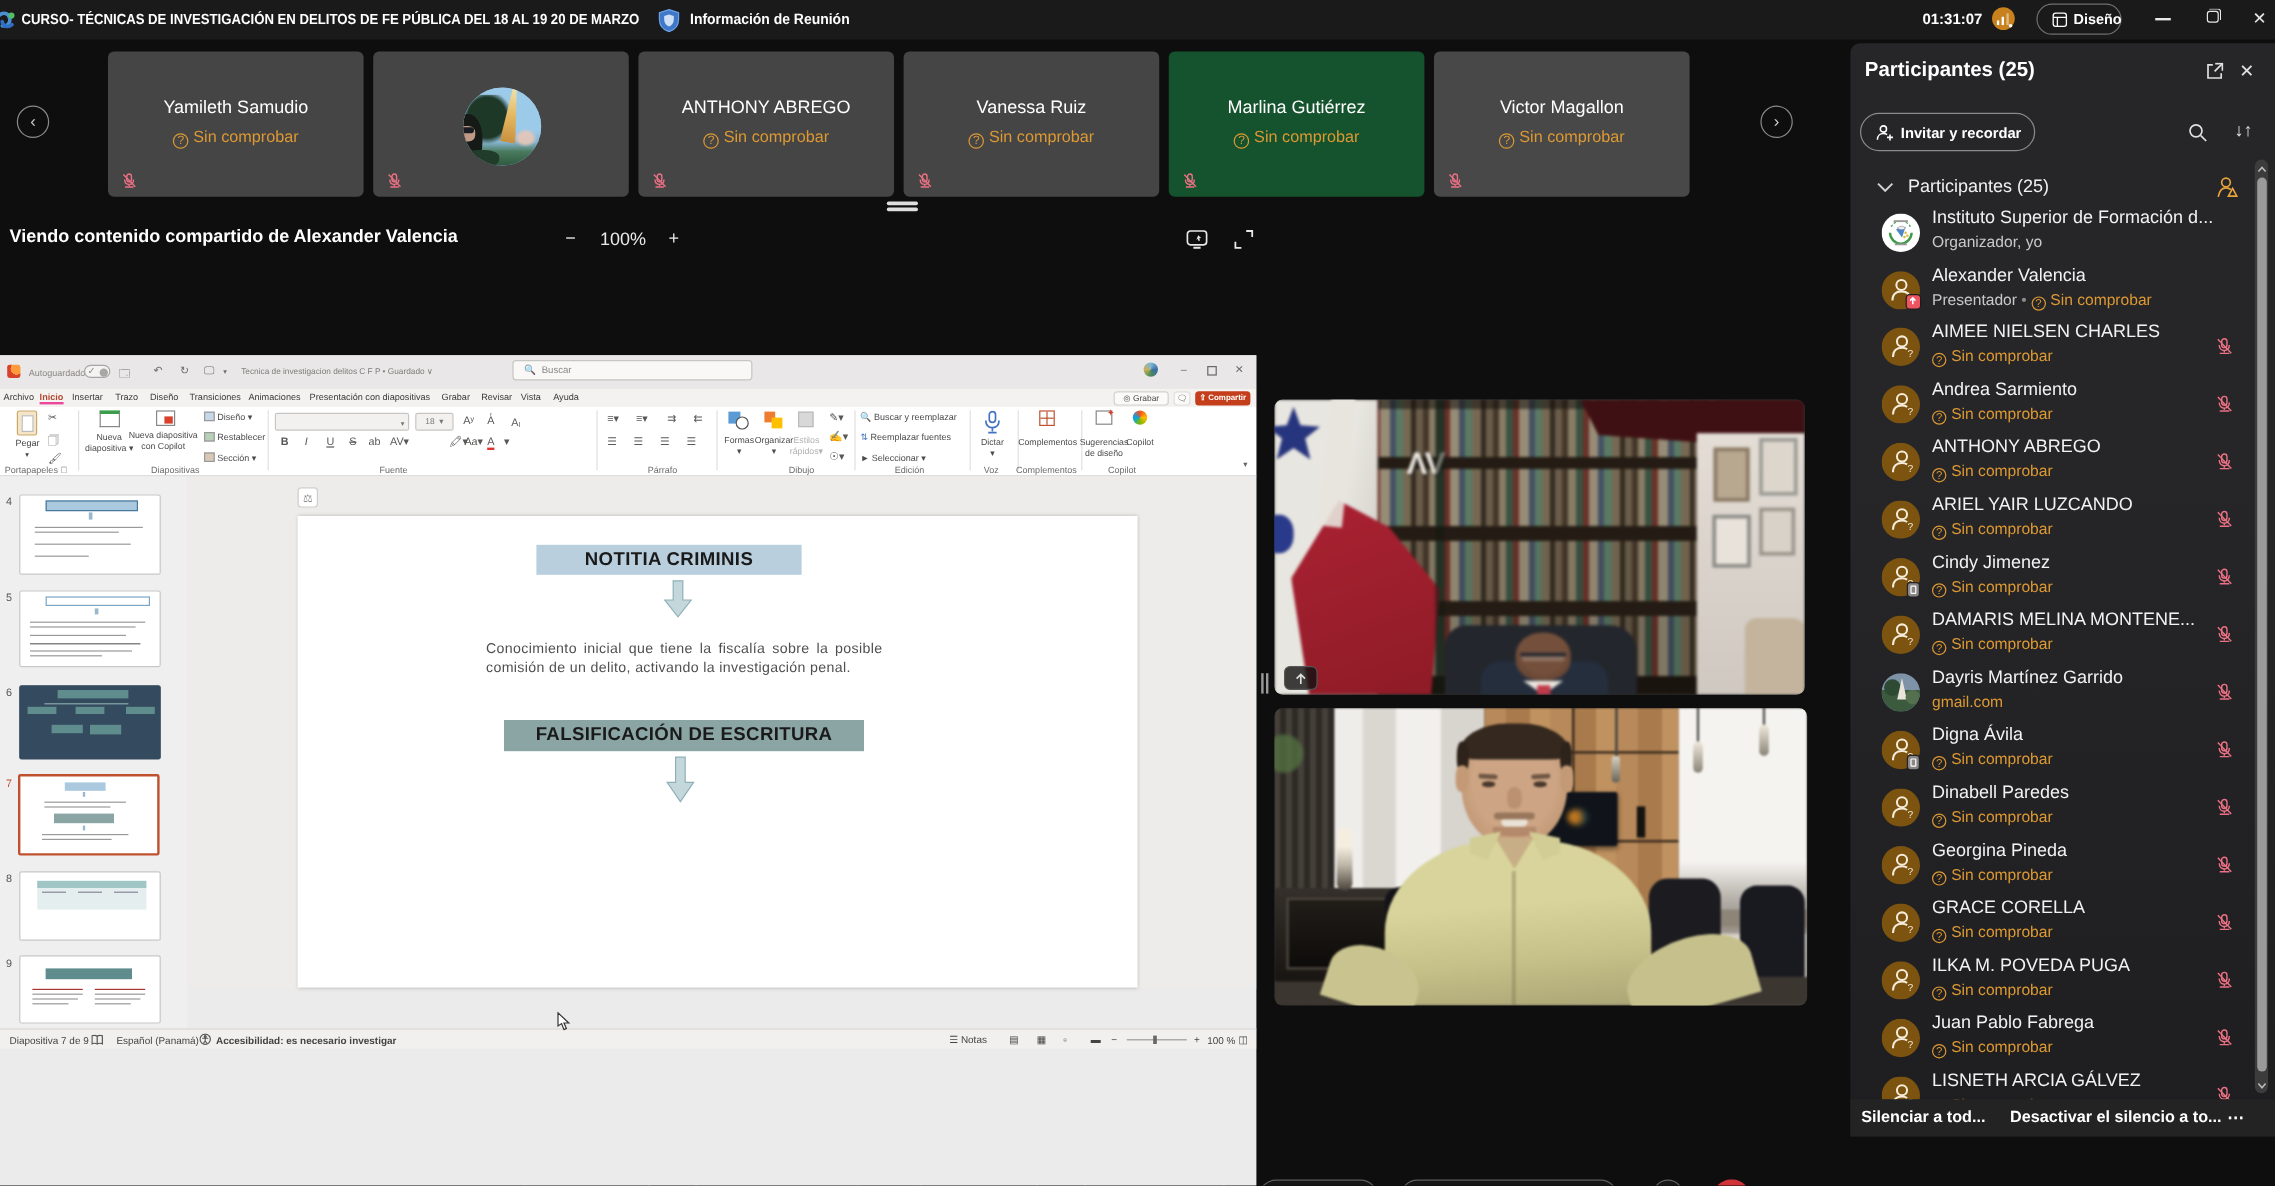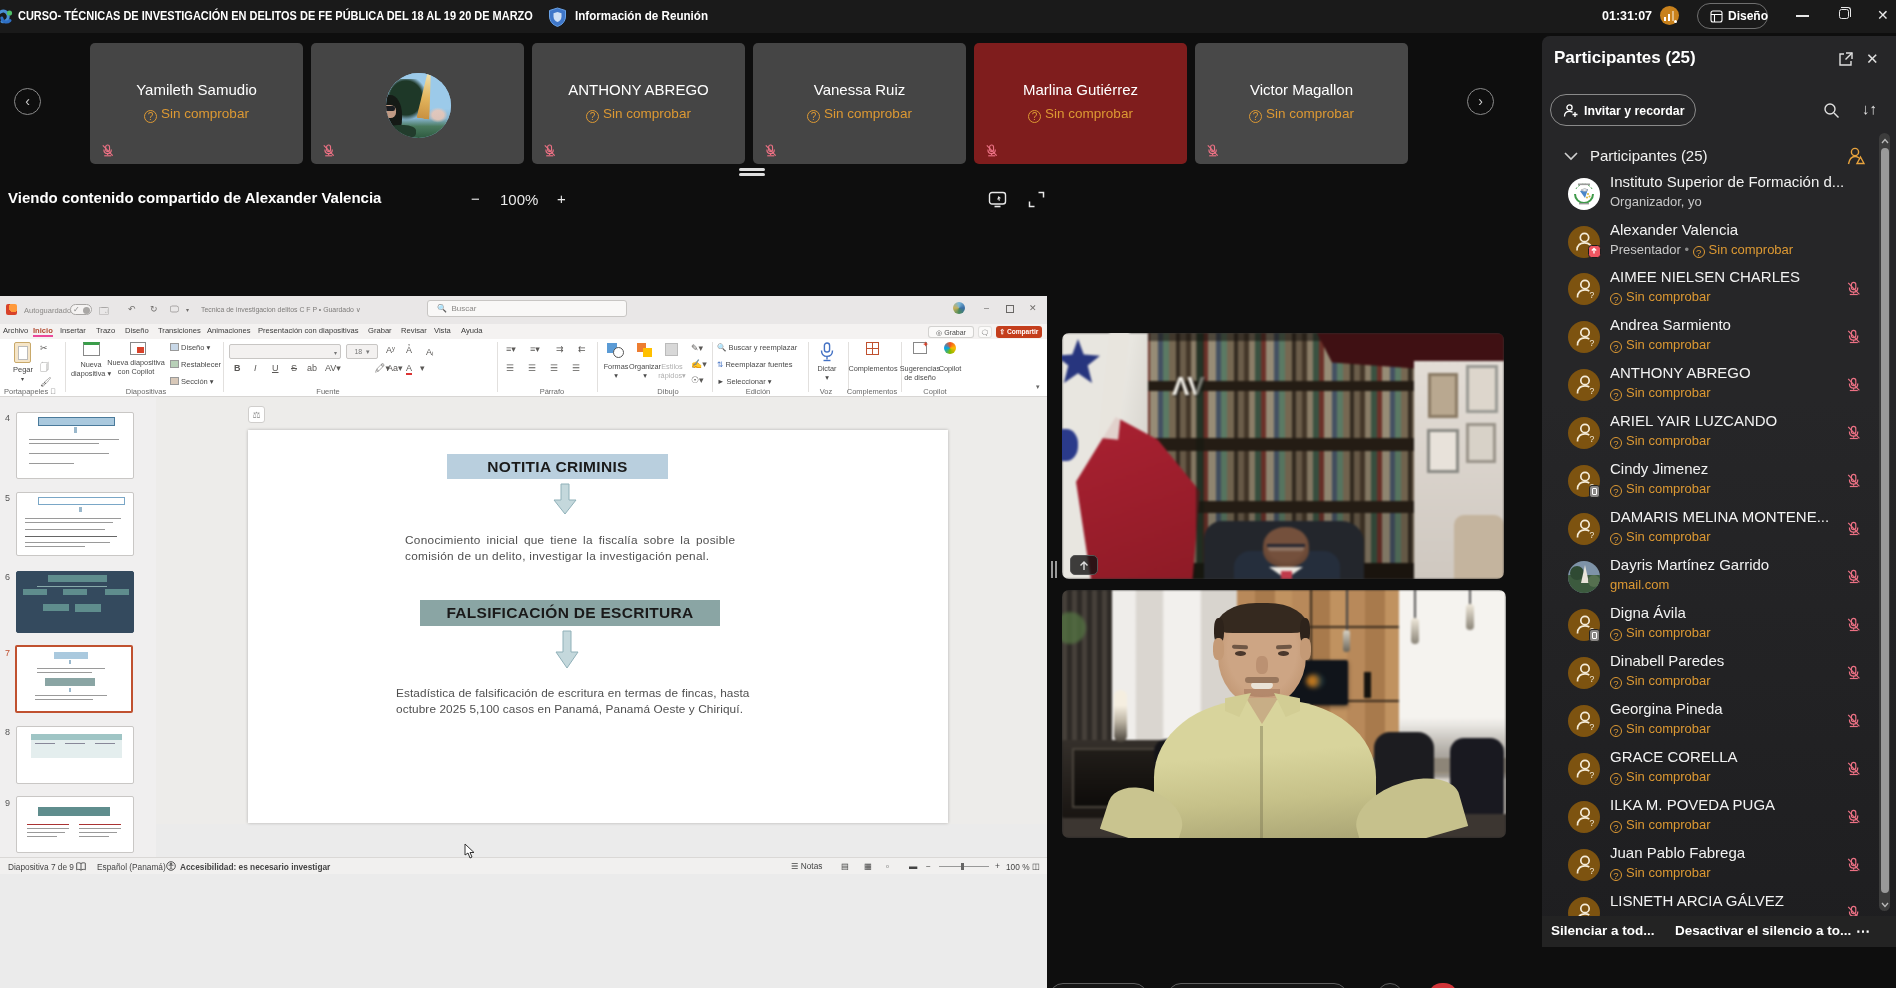--- a/index.html
+++ b/index.html
@@ -154,21 +154,21 @@
       <div class="nm">Vanessa Ruiz</div>
       <div class="sc"><span class="qm">?</span>Sin comprobar</div>
       <svg class="tmic" width="15" height="15" viewBox="0 0 17 17" fill="none" stroke="#ec7184" stroke-width="1.3">
         <rect x="6.4" y="2.3" width="4.4" height="7.4" rx="2.2"></rect>
         <path d="M4.4 7.4 C4.4 10.4 6.3 12.1 8.6 12.1 C10.9 12.1 12.8 10.4 12.8 7.4"></path>
         <path d="M8.6 12.1 V13.7"></path>
         <path d="M4.8 14.5 H12.8"></path>
         <path d="M3.2 2.8 L14.4 14.4"></path>
       </svg>
     </div>
-  <div class="abs tile" style="left:974px; background:#7f1d1d;">
+  <div class="abs tile" style="left:974px; background:#14532d;">
       <div class="nm">Marlina Gutiérrez</div>
       <div class="sc"><span class="qm">?</span>Sin comprobar</div>
       <svg class="tmic" width="15" height="15" viewBox="0 0 17 17" fill="none" stroke="#ec7184" stroke-width="1.3">
         <rect x="6.4" y="2.3" width="4.4" height="7.4" rx="2.2"></rect>
         <path d="M4.4 7.4 C4.4 10.4 6.3 12.1 8.6 12.1 C10.9 12.1 12.8 10.4 12.8 7.4"></path>
         <path d="M8.6 12.1 V13.7"></path>
         <path d="M4.8 14.5 H12.8"></path>
         <path d="M3.2 2.8 L14.4 14.4"></path>
       </svg>
     </div>
@@ -420,30 +420,26 @@
     </div>
     <div id="ppt-main">
       <div class="abs" style="left:92px; top:9px; width:17px; height:17px; background:#fff; border:1px solid #d0cecc; border-radius:3px; font-size:9px; color:#888; text-align:center; line-height:16px;">⚖</div>
       <div class="slide-white">
         <div class="hdrbox" style="left:199px; top:24px; width:221px; height:25px; background:#b9cfde; font-size:15.5px; line-height:25px; letter-spacing:0.3px;">NOTITIA CRIMINIS</div>
         <svg class="abs" style="left:303px; top:53px;" width="28" height="33" viewBox="0 0 28 33">
             <path d="M10 1 L18 1 L18 17 L25 17 L14 31 L3 17 L10 17 Z" fill="#c4d8dc" stroke="#8fb0b8" stroke-width="1"></path>
           </svg>
         <div class="slidetxt" style="left:157px; top:103px;">
             <span class="j1" style="word-spacing:2.2px;">Conocimiento inicial que tiene la fiscalía sobre la posible</span>
-            <span class="j1">comisión de un delito, investigar la investigación penal.</span>
+            <span class="j1">comisión de un delito, activando la investigación penal.</span>
           </div>
         <div class="hdrbox" style="left:172px; top:170px; width:300px; height:26px; background:#8aa5a4; font-size:15.5px; line-height:26px; letter-spacing:0.3px;">FALSIFICACIÓN DE ESCRITURA</div>
         <svg class="abs" style="left:305px; top:200px;" width="28" height="40" viewBox="0 0 28 40">
             <path d="M10 1 L18 1 L18 22 L25 22 L14 38 L3 22 L10 22 Z" fill="#c4d8dc" stroke="#8fb0b8" stroke-width="1"></path>
           </svg>
-        <div class="slidetxt" style="left:148px; top:256px;">
-            <span class="j2" style="word-spacing:0.2px;">Estadística de falsificación de escritura en termas de fincas, hasta</span>
-            <span class="j2">octubre 2025 5,100 casos en Panamá, Panamá Oeste y Chiriquí.</span>
-          </div>
       </div>
     </div>
     <div id="ppt-status">
       <span class="abs" style="left:8px; top:4px;">Diapositiva 7 de 9</span>
       <svg class="abs" style="left:76px; top:4px;" width="10" height="9" viewBox="0 0 10 9" fill="none" stroke="#555" stroke-width="1">
           <path d="M5 1.5 C3.8 0.6 1.5 0.6 0.7 1.2 V7.8 C1.5 7.2 3.8 7.2 5 8.1 C6.2 7.2 8.5 7.2 9.3 7.8 V1.2 C8.5 0.6 6.2 0.6 5 1.5 Z"></path>
           <path d="M5 1.5 V8.1"></path>
         </svg>
       <span class="abs" style="left:97px; top:4px;">Español (Panamá)</span>
       <svg class="abs" style="left:166px; top:3px;" width="10" height="10" viewBox="0 0 10 10" fill="none" stroke="#555" stroke-width="1">

